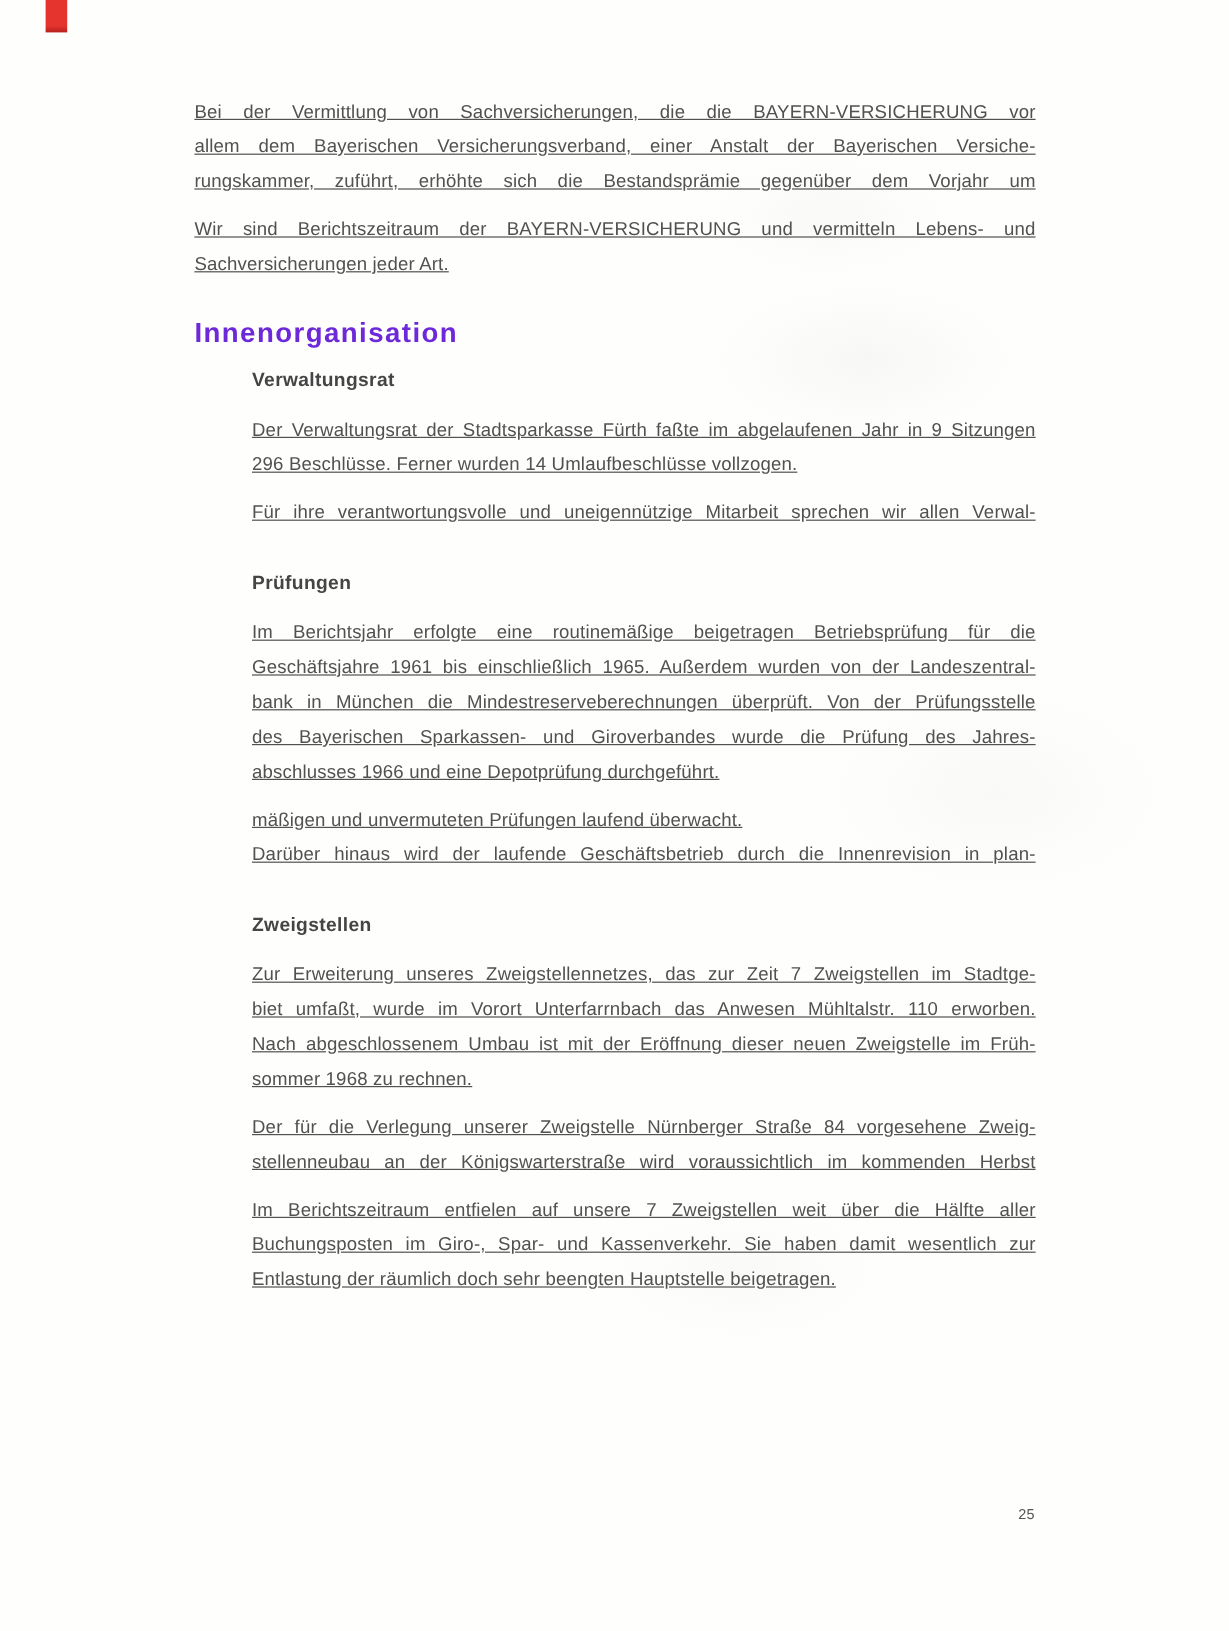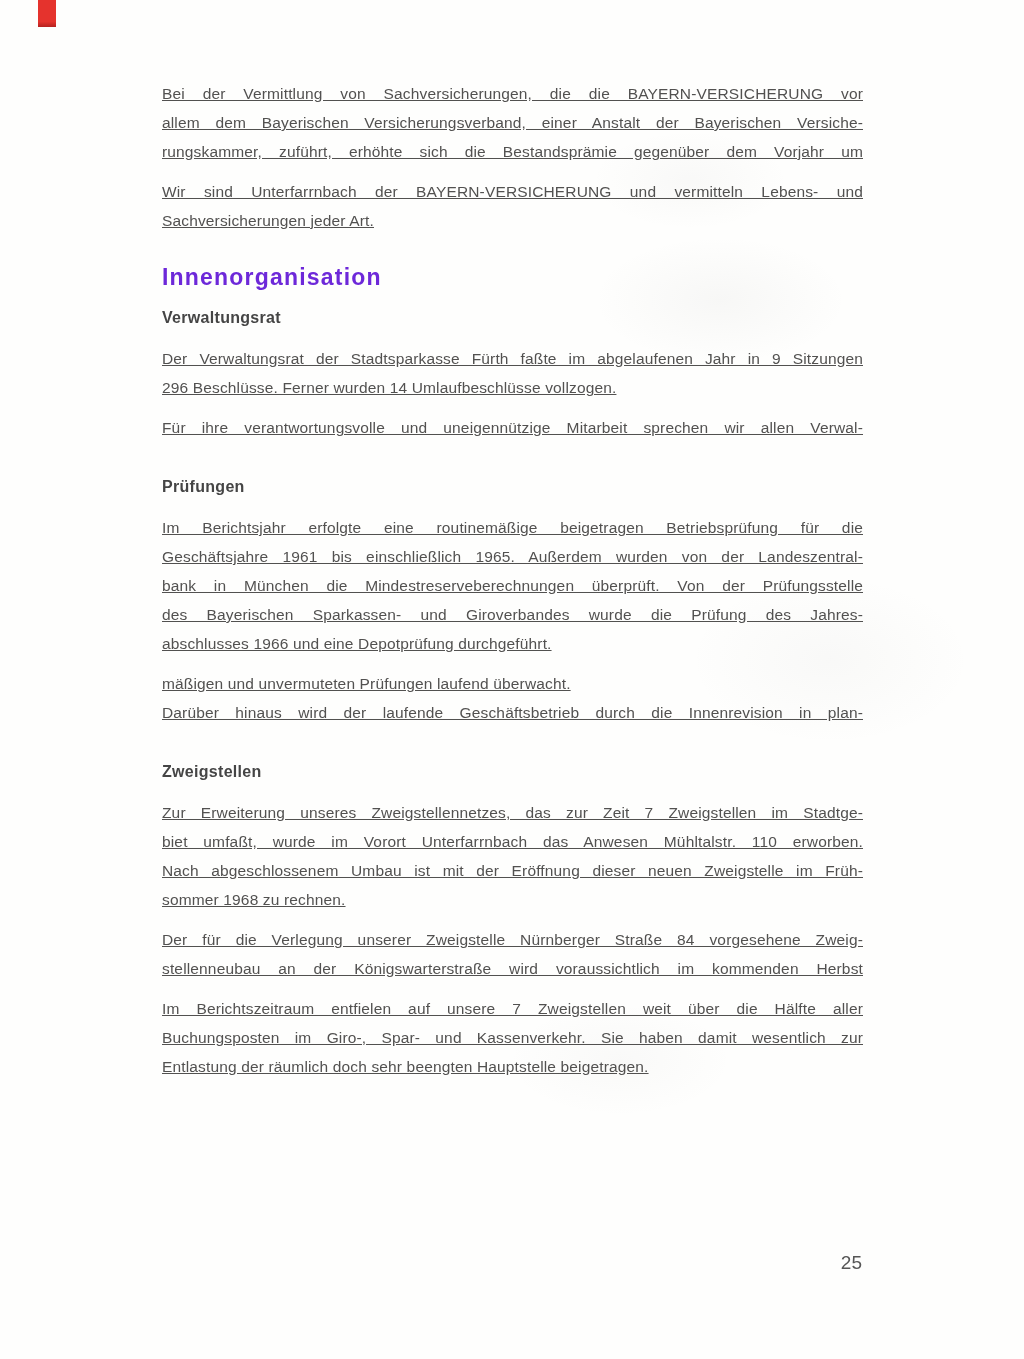--- a/index.html
+++ b/index.html
@@ -58,39 +58,40 @@
     font-size: 23px;
     font-weight: bold;
     letter-spacing: 1.2px;
     line-height: 34px;
     color: #6d28d9;
     margin: 25px 0 0 0;
   }
 
   .section {
     margin-top: 34px;
+    margin-left: 48px;
   }
   .section.first {
     margin-top: 13px;
   }
 
   .subsection-title {
     font-size: 16px;
     font-weight: bold;
     letter-spacing: 0.3px;
     line-height: 22px;
     color: #454545;
     margin: 0 0 15px 0;
   }
 
   .page-number {
     position: absolute;
     top: 1248px;
     right: 162px;
-    font-size: 19px;
+    font-size: 12px;
     line-height: 29px;
     color: #565656;
     text-align: right;
   }
 </style>
 </head>
 <body>
 
 <div class="page">
 
@@ -98,21 +99,21 @@
 
   <main class="content">
 
     <div id="intro">
         <div class="paragraph">
           <div class="line">Bei der Vermittlung von Sachversicherungen, die die BAYERN-VERSICHERUNG vor</div>
           <div class="line">allem dem Bayerischen Versicherungsverband, einer Anstalt der Bayerischen Versiche-</div>
           <div class="line">rungskammer, zuführt, erhöhte sich die Bestandsprämie gegenüber dem Vorjahr um</div>
         </div>
         <div class="paragraph">
-          <div class="line">Wir sind Unterfarrnbach der BAYERN-VERSICHERUNG und vermitteln Lebens- und</div>
+          <div class="line">Wir sind Berichtszeitraum der BAYERN-VERSICHERUNG und vermitteln Lebens- und</div>
           <div class="line last">Sachversicherungen jeder Art.</div>
         </div>
       </div>
 
     <h1 class="heading">Innenorganisation</h1>
 
     <div id="sections">
         <section class="section first">
           <h2 class="subsection-title">Verwaltungsrat</h2>
           <div class="paragraph">

